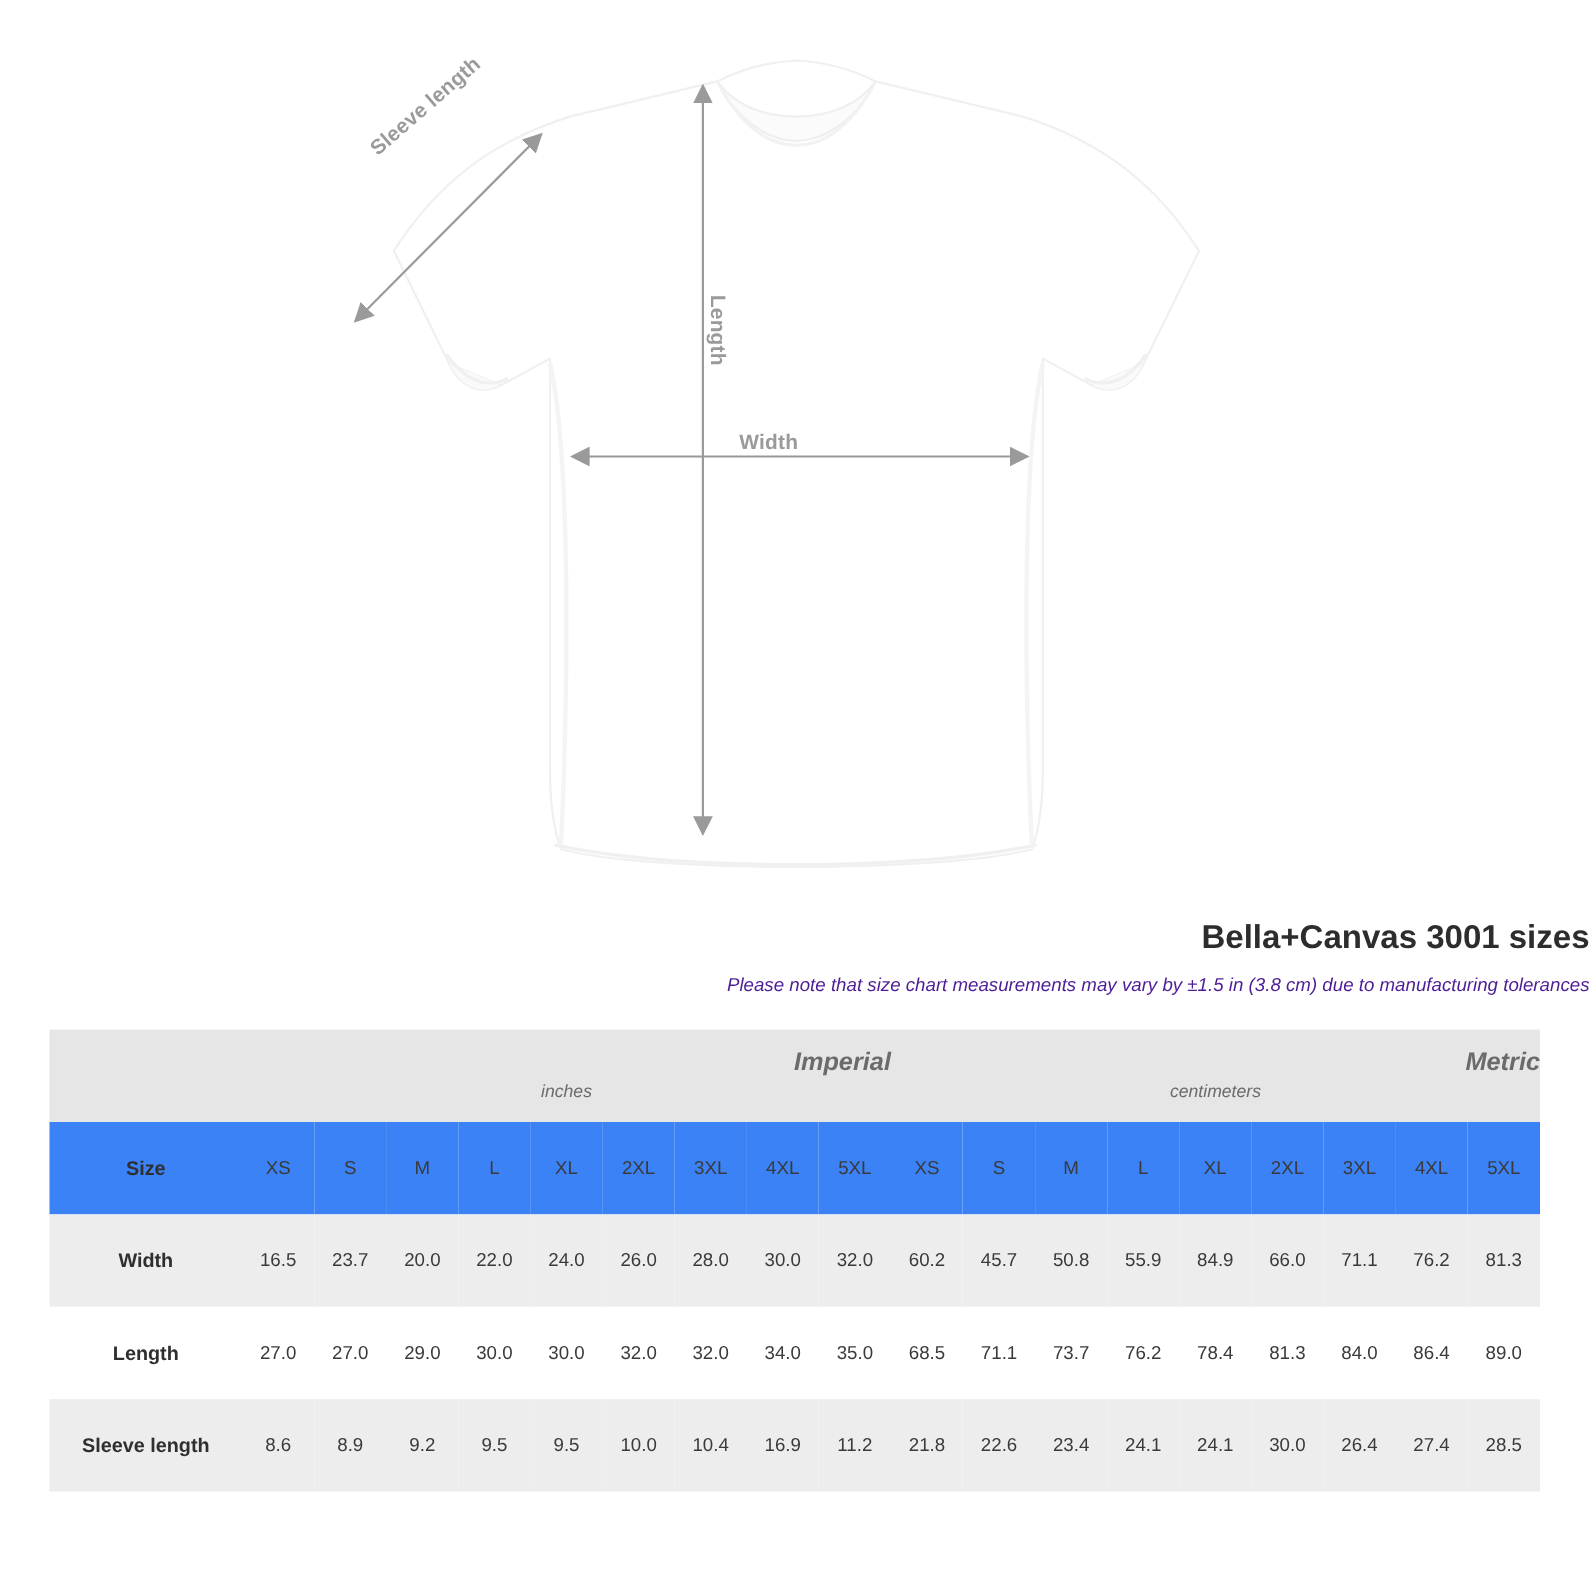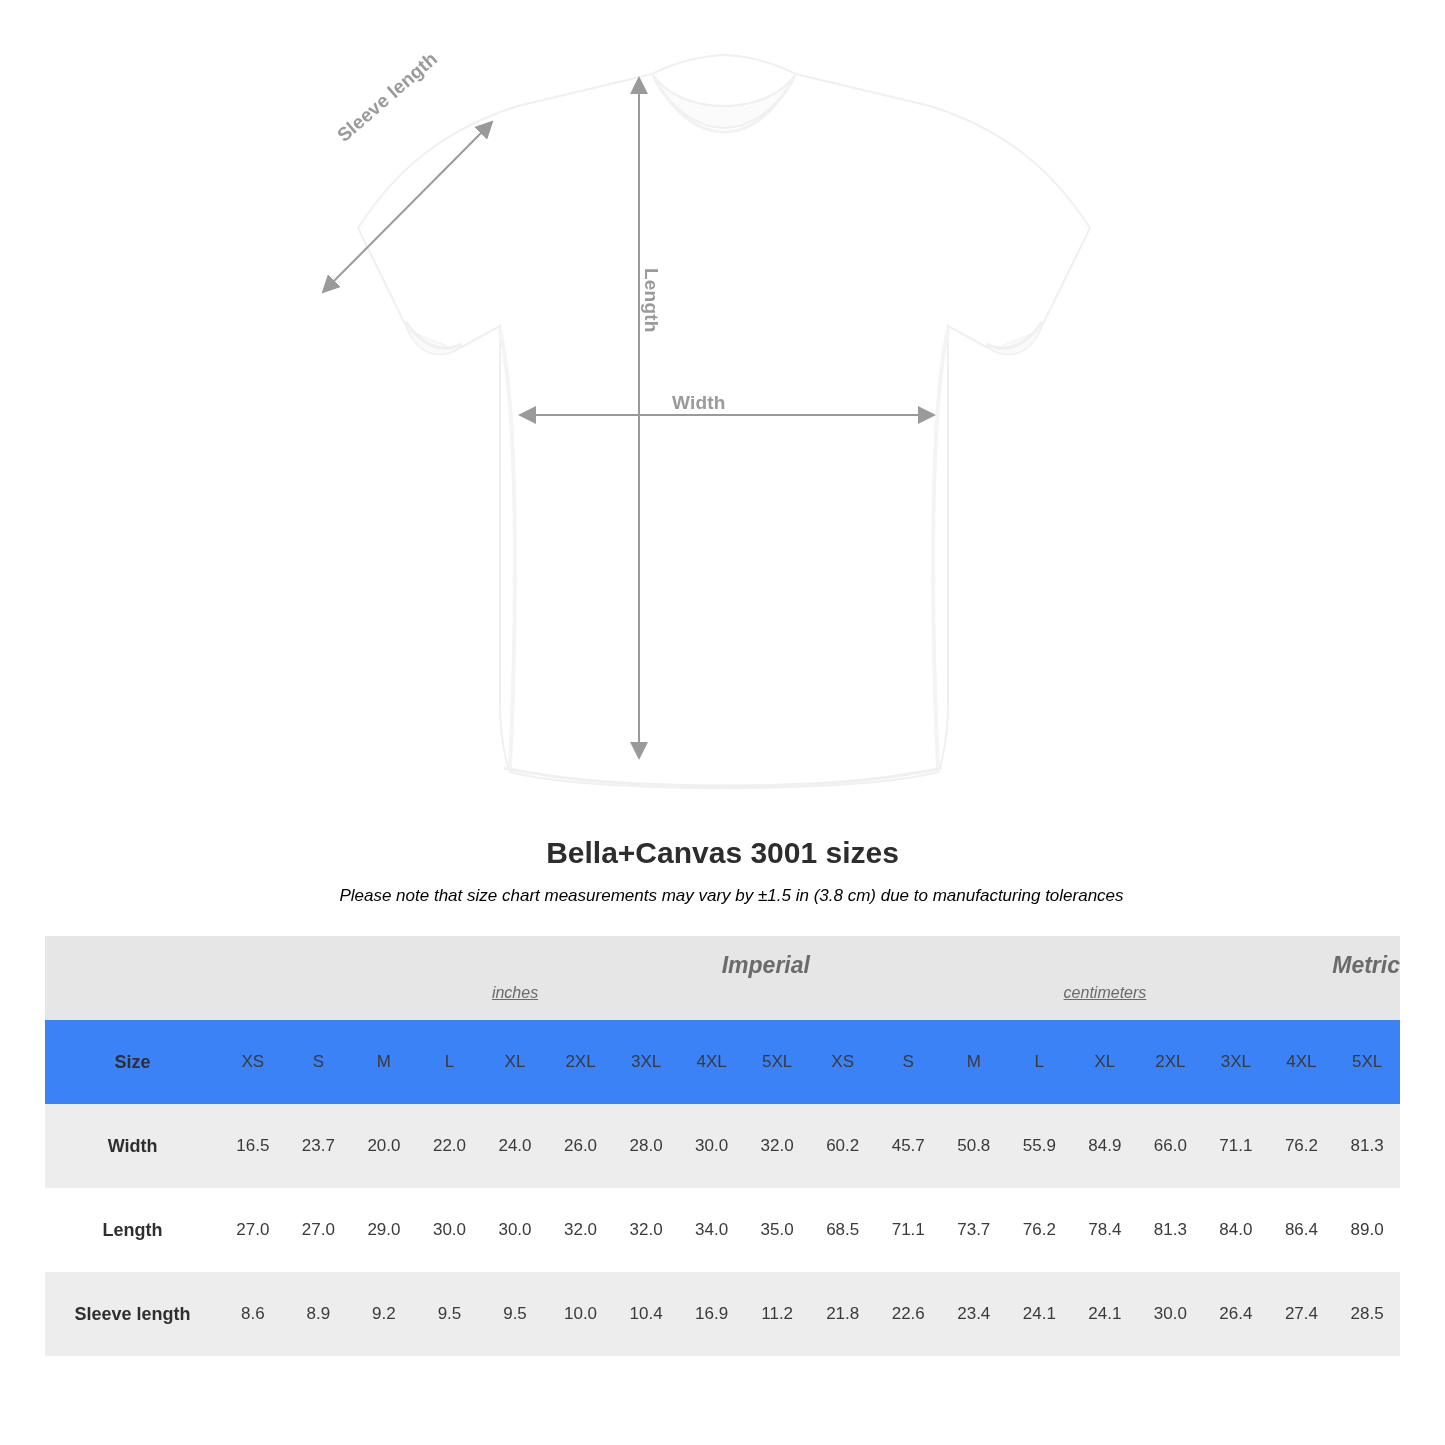--- a/index.html
+++ b/index.html
@@ -50,33 +50,33 @@
   }
   .dim-label.sleeve-lbl {
     left: 333px;
     top: 130px;
     transform: rotate(-41deg);
     transform-origin: left top;
   }
 
   
   .title-block {
-    text-align: center;
+    text-align: right;
     margin-top: 6px;
   }
   .chart-title {
     font-size: 30px;
     font-weight: bold;
     color: #2d2d2d;
     margin: 0;
   }
   .chart-note {
     font-size: 17px;
     font-style: italic;
-    color: #000000;
+    color: #4c1d95;
     margin: 16px 0 0 0;
     padding-left: 18px;
   }
 
   
   .table-wrap {
     margin: 30px 45px 0 45px;
   }
   table.size-table {
     border-collapse: collapse;
@@ -104,21 +104,20 @@
     font-weight: bold;
     color: #6b6b6b;
     line-height: 1.25;
     text-align: right;
   }
   .unit-cell-sub {
     font-size: 16px;
     font-style: italic;
     color: #6b6b6b;
     line-height: 1.6;
-    text-decoration: underline;
   }
   .head-row td {
     background: #3b82f6;
     font-weight: bold;
     font-size: 18px;
     color: #2f2f2f;
   }
   .head-row td.rowlabel,
   .data-row td.rowlabel {
     font-weight: bold;

